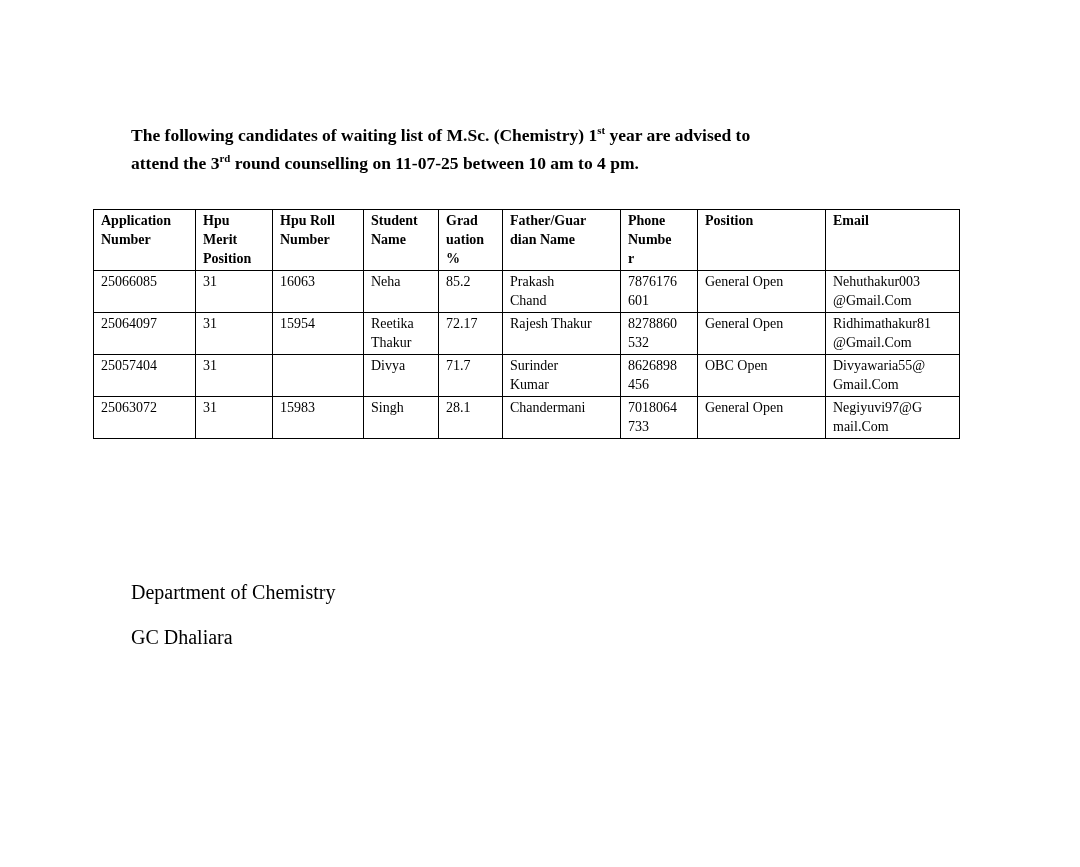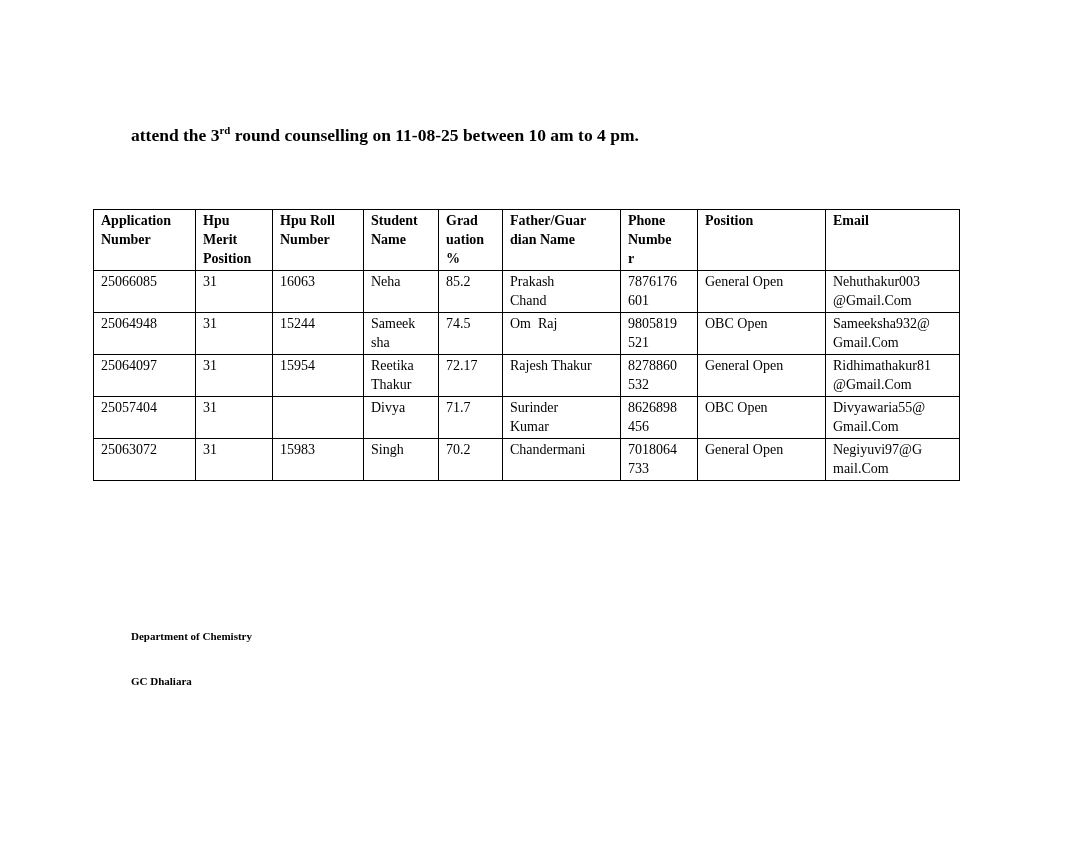--- a/index.html
+++ b/index.html
@@ -45,33 +45,33 @@
     padding: 1px 5px 2px 7px;
     line-height: 19px;
     overflow: hidden;
   }
   table.candidates th {
     font-weight: bold;
   }
   .footer-line {
     position: absolute;
     left: 131px;
-    font-weight: bold;
-    font-size: 11px;
+    font-weight: normal;
+    font-size: 20px;
     line-height: 22px;
-    margin-top: 44px;
   }
   .footer-dept { top: 581px; }
   .footer-college { top: 626px; text-align: center; }
 </style>
 </head>
 <body>
 
 <div class="notice-title">
-  <div><span>attend the 3</span><sup>rd</sup><span> round counselling on 11-08-25 between 10 am to 4 pm.</span></div>
+  <div><span>The following candidates of waiting list of M.Sc. (Chemistry) 1</span><sup>st</sup><span> year are advised to</span></div>
+  <div><span>attend the 3</span><sup>rd</sup><span> round counselling on 11-07-25 between 10 am to 4 pm.</span></div>
 </div>
 
 <table class="candidates">
   <colgroup>
     <col style="width:102px">
     <col style="width:77px">
     <col style="width:91px">
     <col style="width:75px">
     <col style="width:64px">
     <col style="width:118px">
@@ -98,31 +98,20 @@
         <td>31</td>
         <td>16063</td>
         <td>Neha</td>
         <td>85.2</td>
         <td>Prakash<br>Chand</td>
         <td>7876176<br>601</td>
         <td>General Open</td>
         <td>Nehuthakur003<br>@Gmail.Com</td>
       </tr>
       <tr>
-        <td>25064948</td>
-        <td>31</td>
-        <td>15244</td>
-        <td>Sameek<br>sha</td>
-        <td>74.5</td>
-        <td>Om&nbsp; Raj</td>
-        <td>9805819<br>521</td>
-        <td>OBC Open</td>
-        <td>Sameeksha932@<br>Gmail.Com</td>
-      </tr>
-      <tr>
         <td>25064097</td>
         <td>31</td>
         <td>15954</td>
         <td>Reetika<br>Thakur</td>
         <td>72.17</td>
         <td>Rajesh Thakur</td>
         <td>8278860<br>532</td>
         <td>General Open</td>
         <td>Ridhimathakur81<br>@Gmail.Com</td>
       </tr>
@@ -135,21 +124,21 @@
         <td>Surinder<br>Kumar</td>
         <td>8626898<br>456</td>
         <td>OBC Open</td>
         <td>Divyawaria55@<br>Gmail.Com</td>
       </tr>
       <tr>
         <td>25063072</td>
         <td>31</td>
         <td>15983</td>
         <td>Singh</td>
-        <td>70.2</td>
+        <td>28.1</td>
         <td>Chandermani</td>
         <td>7018064<br>733</td>
         <td>General Open</td>
         <td>Negiyuvi97@G<br>mail.Com</td>
       </tr>
     </tbody>
 </table>
 
 <div class="footer-line footer-dept">Department of Chemistry</div>
 <div class="footer-line footer-college">GC Dhaliara</div>

